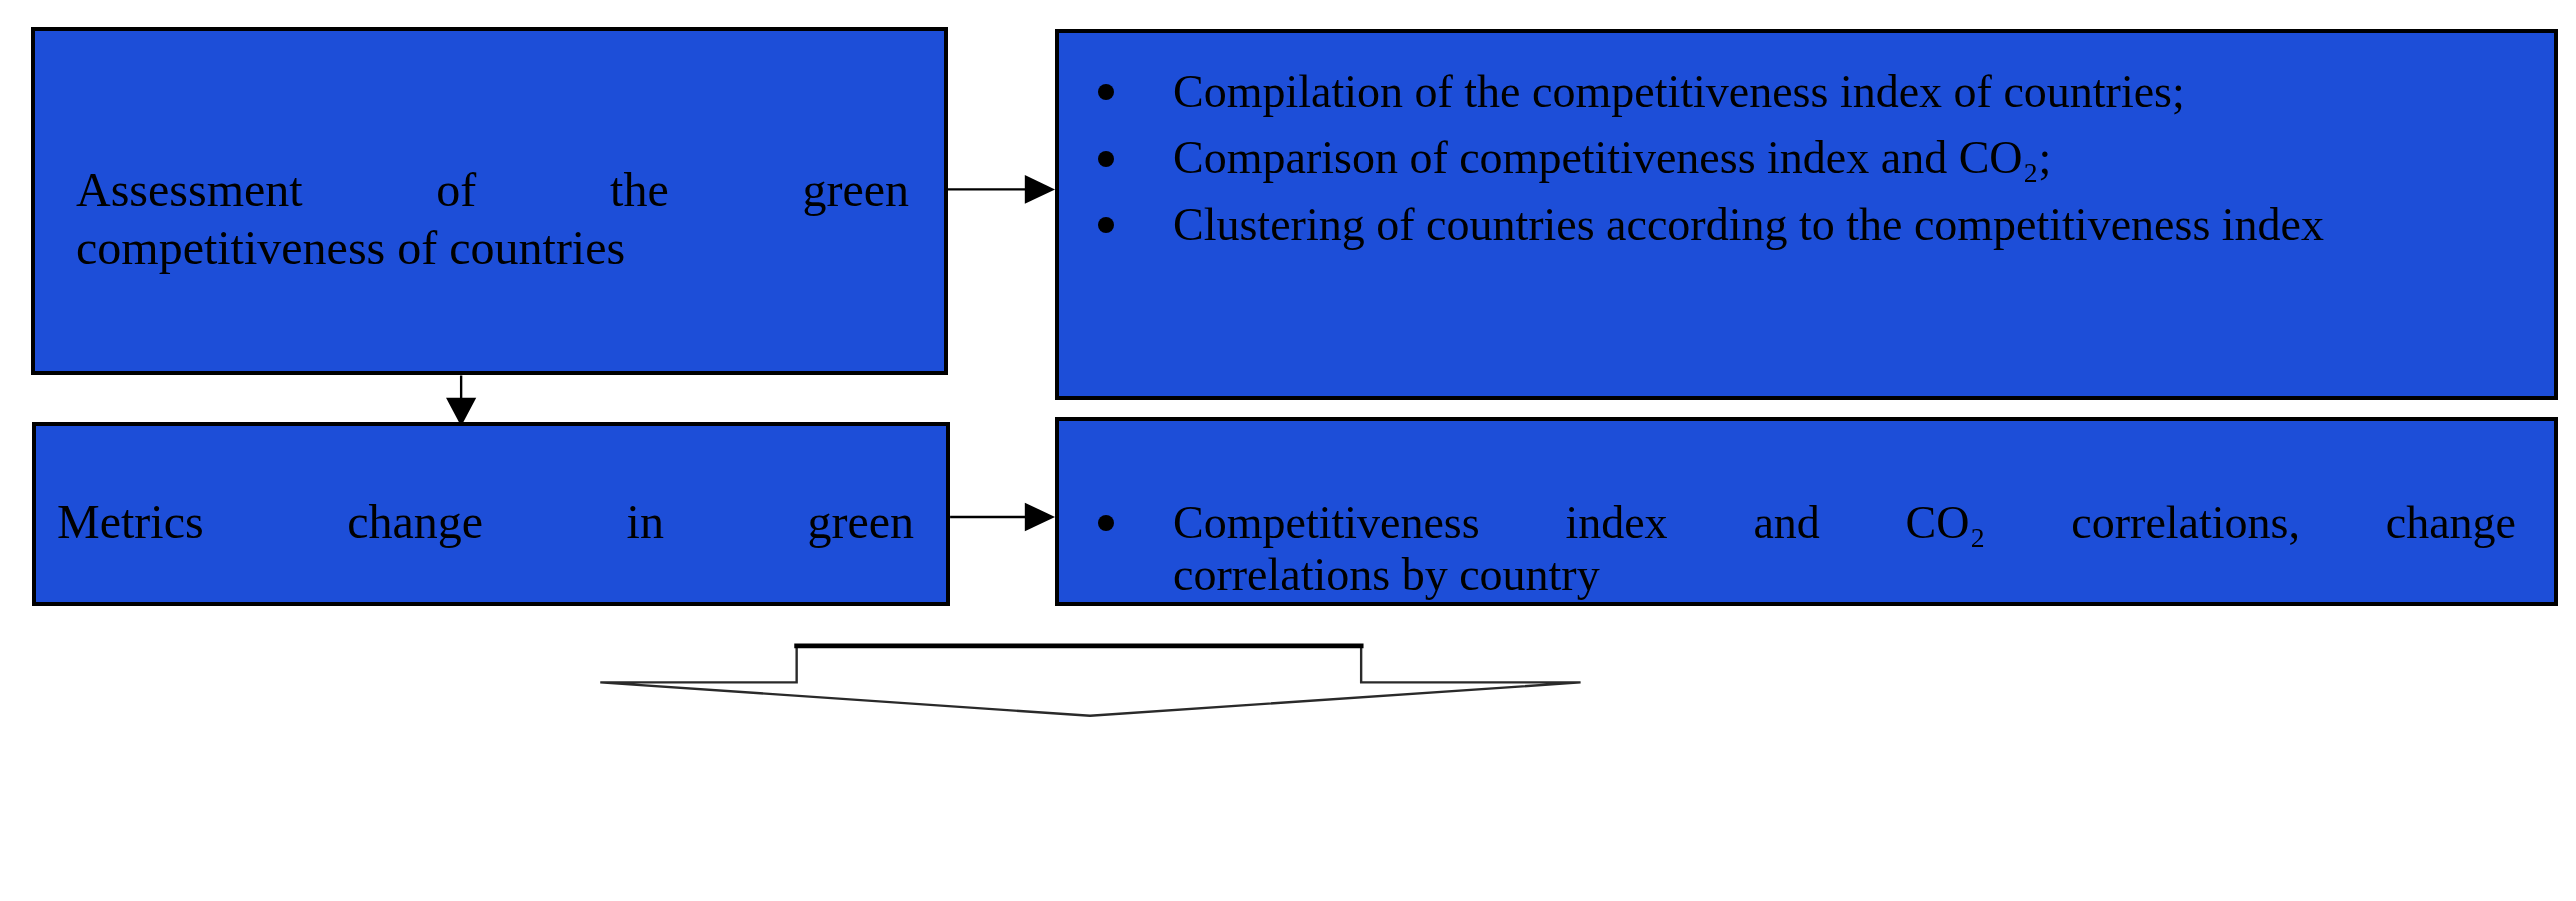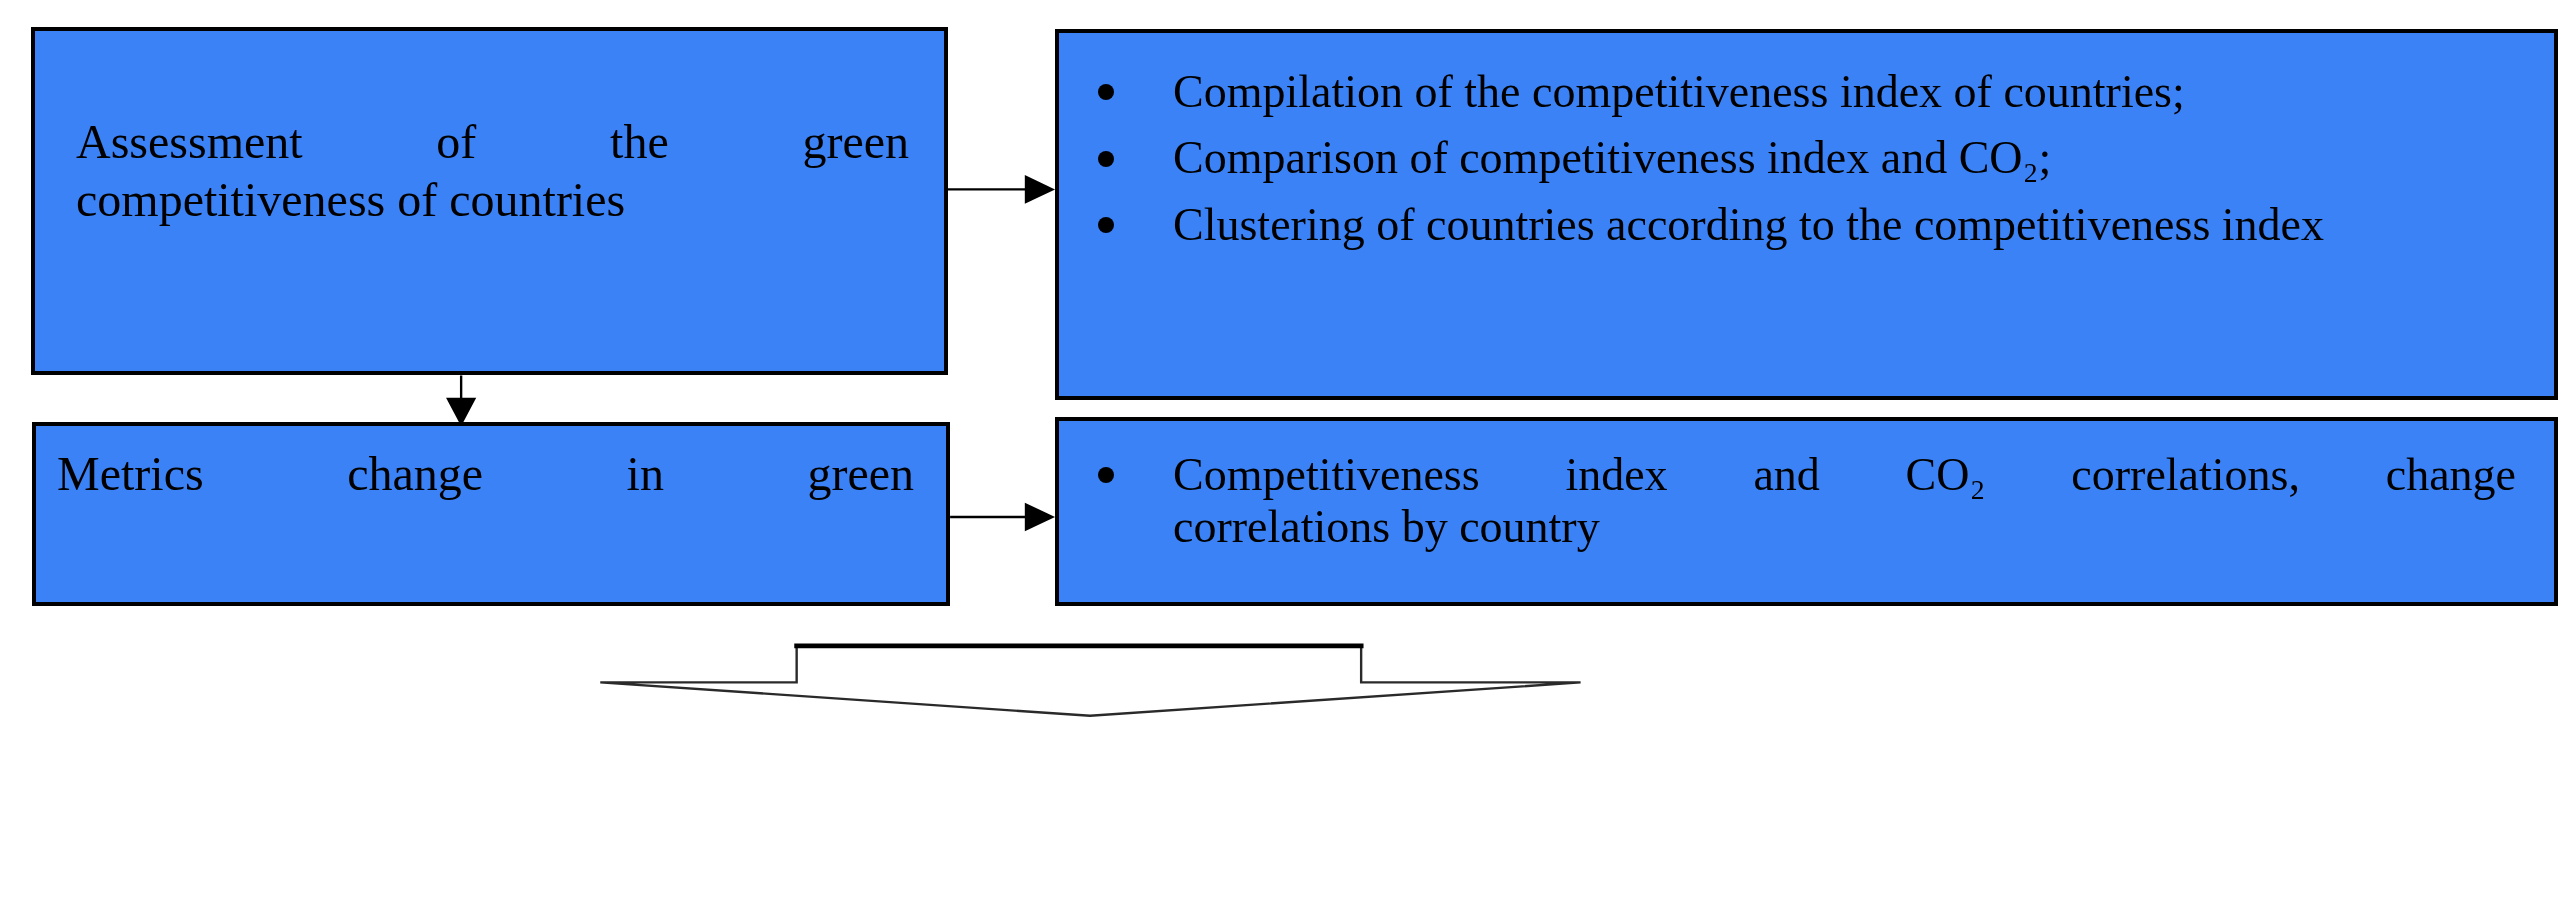--- a/index.html
+++ b/index.html
@@ -8,21 +8,21 @@
     width:2576px;height:902px;
     background:#ffffff;
     font-family:"Liberation Serif","DejaVu Serif",serif;
     color:#000000;
     overflow:hidden;
   }
   .connectors{position:absolute;left:0;top:0;width:2576px;height:902px;}
   .box{
     position:absolute;
     border:4.8px solid #000000;
-    background:#3b82f6;
+    background:#1d4ed8;
     box-sizing:border-box;
   }
   
   #box-assessment{
     left:31px;top:27px;width:917px;height:348px;
     padding:82px 35px 0 41px;
     font-size:48px;line-height:58px;
   }
   
   #box-assessment-outputs{
@@ -50,21 +50,21 @@
     padding-left:37px;
     font-size:46px;
   }
   ul.bullets{list-style:none;margin:0;padding:0;}
   ul.bullets li{position:relative;padding-left:114px;margin:0 0 14.3px 0;}
   ul.bullets li .dot{
     position:absolute;left:39px;top:18.3px;
     width:16px;height:16px;border-radius:50%;
     background:#000000;
   }
-  .jl{ text-align:justify; text-align-last:justify; }
+  .jl{ text-align:justify; text-align-last:justify;margin-top:48px; }
 </style>
 </head>
 <body>
 
 <div class="canvas">
 
   <svg class="connectors" width="2576" height="902" viewBox="0 0 3240 1134">
 
     <g>
       <line x1="1192" y1="238" x2="1292" y2="238" stroke="#000000" stroke-width="3"></line>

